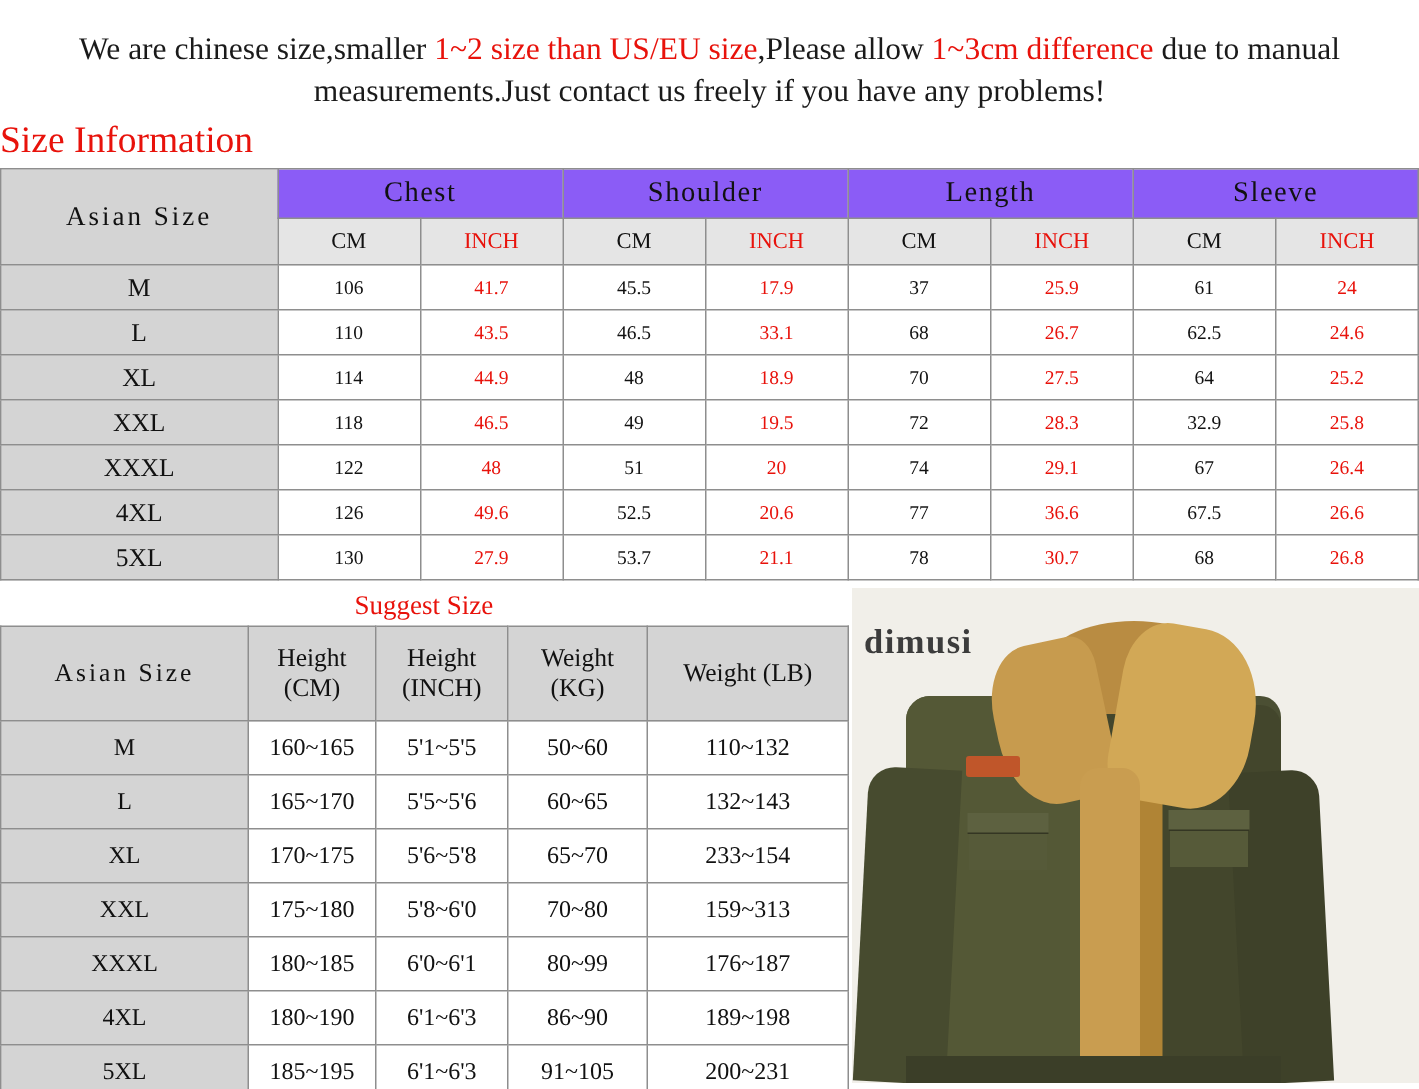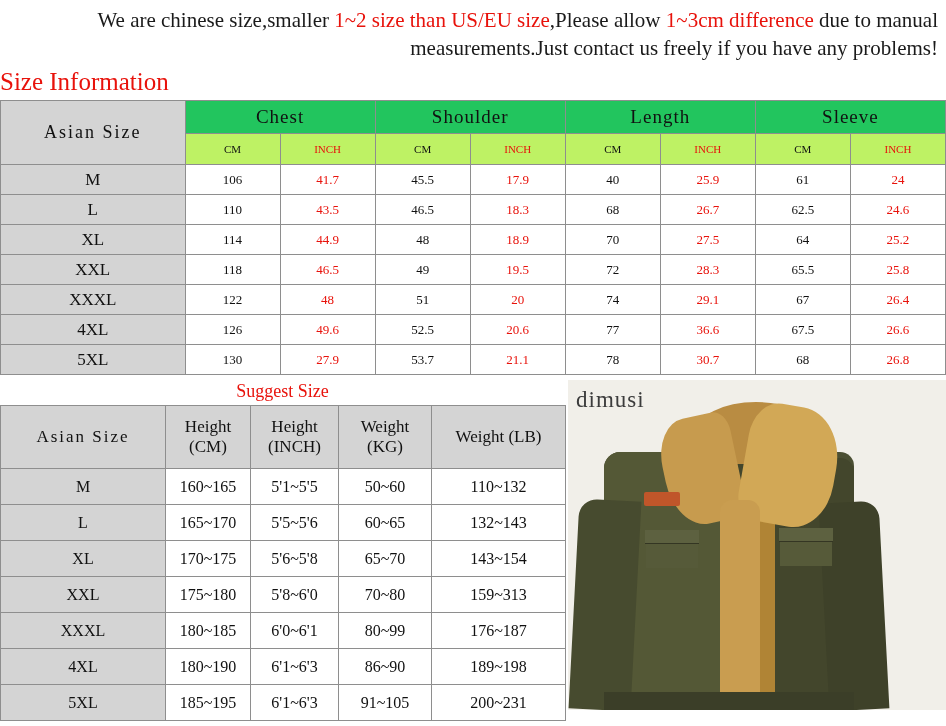--- a/index.html
+++ b/index.html
@@ -11,24 +11,24 @@
     height: 726px;
     background: #ffffff;
     font-family: "Liberation Serif", serif;
     color: #111111;
     overflow: hidden;
     position: relative;
   }
 
   
   .notice {
-    text-align: right;
+    text-align: center;
     font-size: 21px;
     line-height: 28px;
-    padding: 6px 8px 2px 8px;
+    padding: 18px 8px 2px 8px;
     color: #1a1a1a;
   }
   .notice .hl {
     color: #e8120b;
   }
 
   
   .size-info-title {
     color: #e8120b;
     font-size: 25px;
@@ -45,35 +45,35 @@
     width: 946px;
     table-layout: fixed;
   }
   .main-table td, .main-table th {
     border: 1px solid #8e8e8e;
     text-align: center;
     vertical-align: middle;
     font-family: "Liberation Serif", serif;
   }
   .grp-head {
-    background: #22c55e;
+    background: #8b5cf6;
     font-size: 19px;
     height: 30px;
     letter-spacing: 1px;
     color: #111;
   }
   .asian-head {
     background: #d4d4d4;
     font-size: 18px;
     letter-spacing: 2px;
     color: #111;
   }
   .unit-head {
-    background: #bef264;
-    font-size: 11px;
+    background: #e5e5e5;
+    font-size: 15px;
     height: 28px;
     color: #111;
   }
   .unit-head.inch {
     color: #e8120b;
   }
   .size-cell {
     background: #d4d4d4;
     font-size: 17px;
     height: 27px;
@@ -148,26 +148,27 @@
   .photo-bg {
     position: absolute;
     left: 0; top: 0;
     width: 378px;
     height: 330px;
     background: #f1efe9;
   }
   .brand {
     position: absolute;
     left: 8px;
-    top: 7px;
+    top: 23px;
     font-size: 23px;
     color: #3c3c3c;
     font-family: "Liberation Serif", serif;
     letter-spacing: 1px;
     z-index: 6;
+    font-weight: bold;
   }
   
   .jkt-body {
     position: absolute;
     left: 36px;
     top: 72px;
     width: 250px;
     height: 258px;
     background: #4b4f33;
     border-radius: 16px 14px 0 0;
@@ -346,31 +347,31 @@
       <td class="unit-head">CM</td>
       <td class="unit-head inch">INCH</td>
     </tr>
 
     <tr>
       <td class="size-cell">M</td>
       <td class="val">106</td>
       <td class="val inch">41.7</td>
       <td class="val">45.5</td>
       <td class="val inch">17.9</td>
-      <td class="val">40</td>
+      <td class="val">37</td>
       <td class="val inch">25.9</td>
       <td class="val">61</td>
       <td class="val inch">24</td>
     </tr>
     <tr>
       <td class="size-cell">L</td>
       <td class="val">110</td>
       <td class="val inch">43.5</td>
       <td class="val">46.5</td>
-      <td class="val inch">18.3</td>
+      <td class="val inch">33.1</td>
       <td class="val">68</td>
       <td class="val inch">26.7</td>
       <td class="val">62.5</td>
       <td class="val inch">24.6</td>
     </tr>
     <tr>
       <td class="size-cell">XL</td>
       <td class="val">114</td>
       <td class="val inch">44.9</td>
       <td class="val">48</td>
@@ -381,21 +382,21 @@
       <td class="val inch">25.2</td>
     </tr>
     <tr>
       <td class="size-cell">XXL</td>
       <td class="val">118</td>
       <td class="val inch">46.5</td>
       <td class="val">49</td>
       <td class="val inch">19.5</td>
       <td class="val">72</td>
       <td class="val inch">28.3</td>
-      <td class="val">65.5</td>
+      <td class="val">32.9</td>
       <td class="val inch">25.8</td>
     </tr>
     <tr>
       <td class="size-cell">XXXL</td>
       <td class="val">122</td>
       <td class="val inch">48</td>
       <td class="val">51</td>
       <td class="val inch">20</td>
       <td class="val">74</td>
       <td class="val inch">29.1</td>
@@ -459,21 +460,21 @@
         <td class="sg-val">165~170</td>
         <td class="sg-val">5'5~5'6</td>
         <td class="sg-val">60~65</td>
         <td class="sg-val">132~143</td>
       </tr>
       <tr>
         <td class="sg-size">XL</td>
         <td class="sg-val">170~175</td>
         <td class="sg-val">5'6~5'8</td>
         <td class="sg-val">65~70</td>
-        <td class="sg-val">143~154</td>
+        <td class="sg-val">233~154</td>
       </tr>
       <tr>
         <td class="sg-size">XXL</td>
         <td class="sg-val">175~180</td>
         <td class="sg-val">5'8~6'0</td>
         <td class="sg-val">70~80</td>
         <td class="sg-val">159~313</td>
       </tr>
       <tr>
         <td class="sg-size">XXXL</td>

